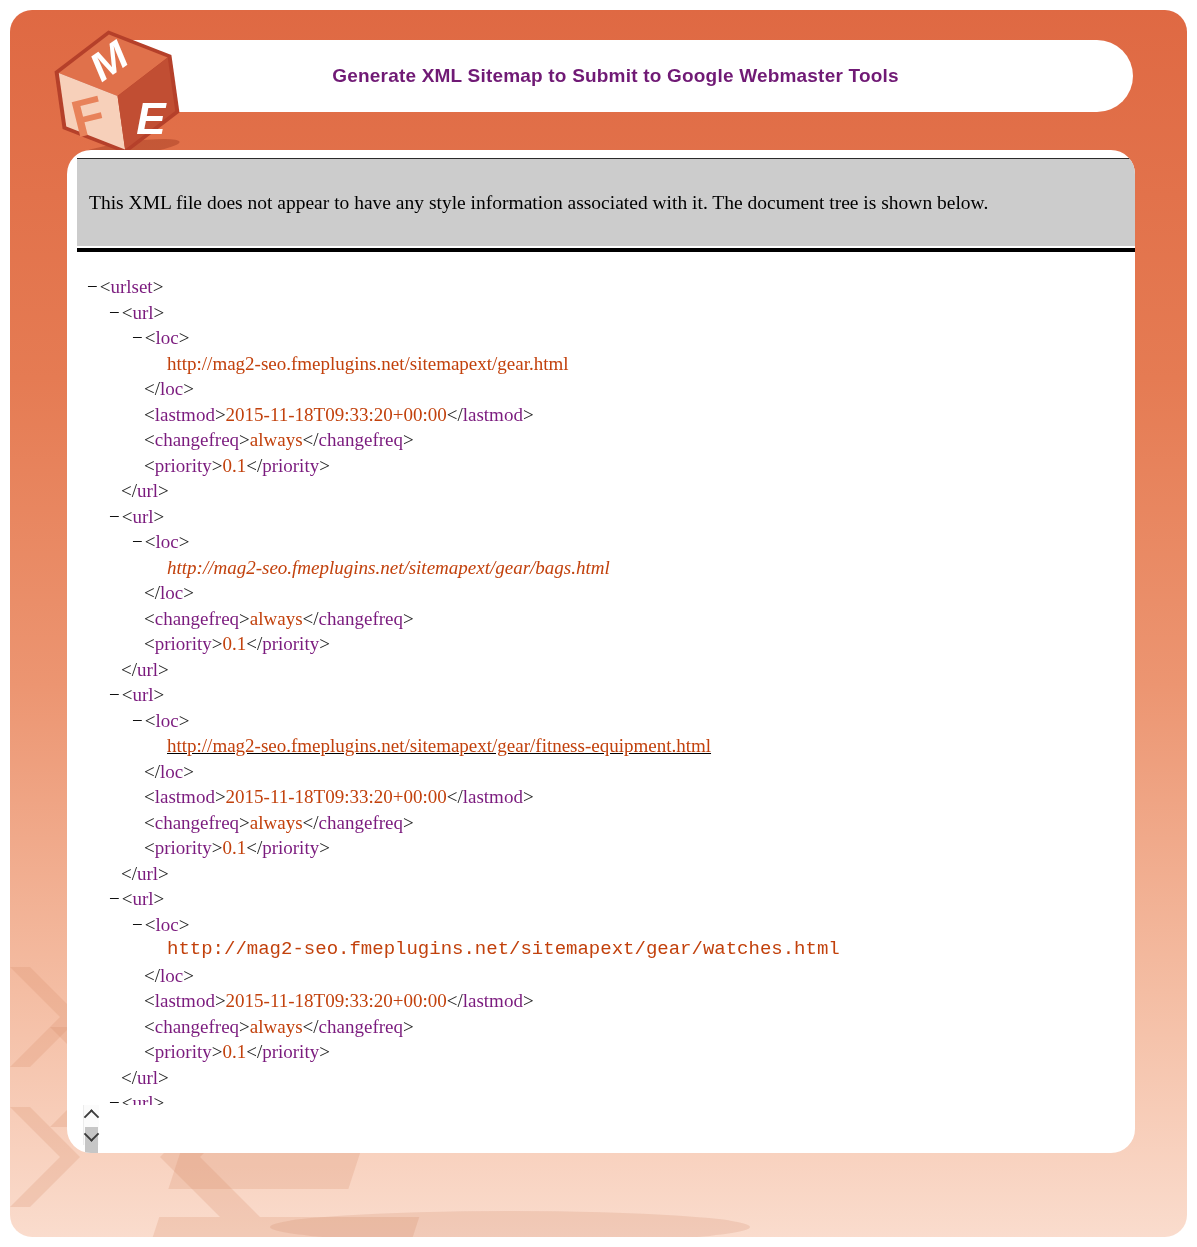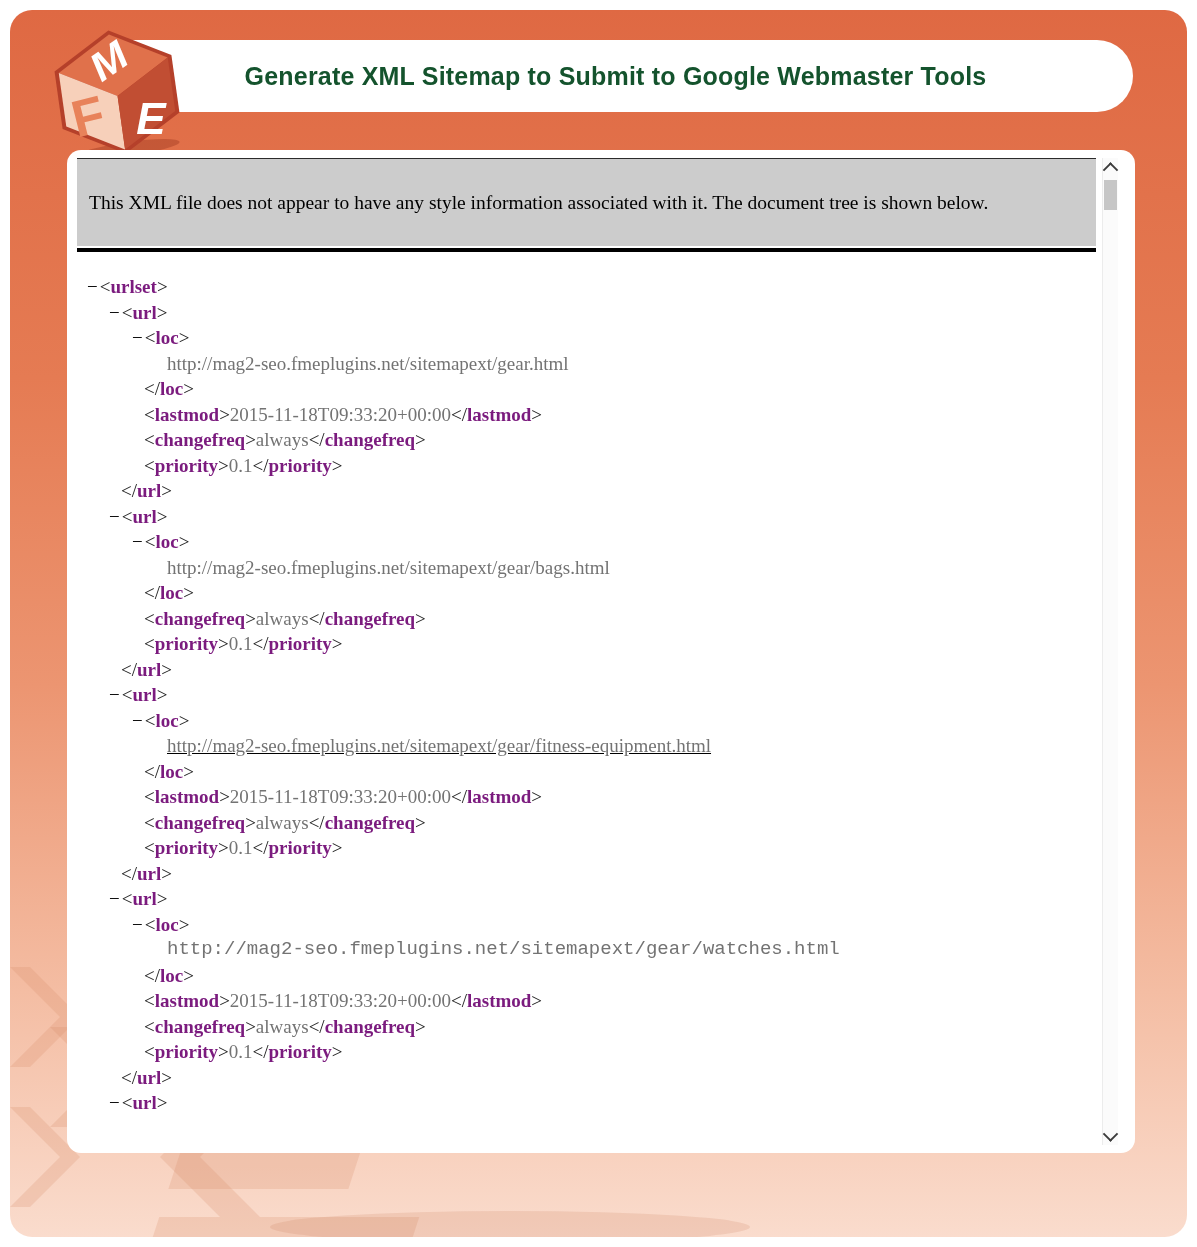--- a/index.html
+++ b/index.html
@@ -10,44 +10,44 @@
   .frame{position:absolute;left:10px;top:10px;width:1177px;height:1227px;
          border-radius:22px;overflow:hidden;
          background:linear-gradient(180deg,#df6943 0%,#e57b53 30%,#ec9571 55%,#f4bda3 80%,#fadccd 100%);}
 
   
   .watermark{position:absolute;left:0;bottom:0;pointer-events:none;}
 
   
   .banner{position:absolute;left:88px;top:30px;width:1035px;height:72px;
           background:#ffffff;border-radius:40px;display:flex;align-items:center;justify-content:center;}
-  .banner-title{color:#14532d;font-size:25px;font-weight:bold;letter-spacing:.2px;}
+  .banner-title{color:#701a75;font-size:19px;font-weight:bold;letter-spacing:.2px;}
 
   
   .logo{position:absolute;left:42px;top:16px;width:130px;height:132px;}
 
   
   .content-box{position:absolute;left:57px;top:140px;width:1068px;height:1003px;
-               background:#ffffff;border-radius:14px;display:flex;flex-direction:row;
+               background:#ffffff;border-radius:24px;display:flex;flex-direction:column;
                padding:8px 0 8px 10px;box-sizing:border-box;overflow:hidden;}
   .main-col{flex:1;display:flex;flex-direction:column;overflow:hidden;}
 
   .notice{background:#cccccc;border-top:1px solid #2b2b2b;
           height:88px;display:flex;align-items:center;box-sizing:border-box;
           font-family:"Liberation Serif","DejaVu Serif",serif;font-size:19.5px;color:#000;
           padding:0 12px;}
   .notice-rule{height:4px;background:#000;margin-top:2px;}
 
   .xml-viewport{flex:1;overflow:hidden;padding-top:22px;
                 font-family:"Liberation Serif","DejaVu Serif",serif;font-size:19px;line-height:25.5px;color:#000;}
   .x-line{white-space:pre;}
   .min{color:#000;cursor:pointer;padding-right:2px;}
   .br{color:#222;}
-  .tag{color:#7b1b7e;font-weight:bold;}
-  .val{color:#737373;}
+  .tag{color:#7b1b7e;font-weight:normal;}
+  .val{color:#c2410c;}
 
   
   .sb-col{width:15px;margin-left:6px;margin-right:17px;display:flex;flex-direction:column;
           background:#fbfbfb;border-left:1px solid #ececec;}
   .sb-btn{height:20px;display:flex;align-items:center;justify-content:center;background:#fbfbfb;}
   .sb-track{flex:1;position:relative;}
   .sb-thumb{position:absolute;left:1px;right:1px;top:2px;height:30px;background:#c6c6c6;}
   .chev{width:9px;height:9px;border:solid #3c3c3c;border-width:2px 2px 0 0;display:inline-block;}
   .chev.up{transform:rotate(-45deg) translate(-1px,1px);}
   .chev.down{transform:rotate(135deg) translate(-1px,1px);}
@@ -98,21 +98,21 @@
           <div class="x-line" style="padding-left: 32px;"><span class="min">−</span><span class="br">&lt;</span><span class="tag">url</span><span class="br">&gt;</span></div>
           <div class="x-line" style="padding-left: 55px;"><span class="min">−</span><span class="br">&lt;</span><span class="tag">loc</span><span class="br">&gt;</span></div>
           <div class="x-line" style="padding-left: 90px;"><span class="val">http://mag2-seo.fmeplugins.net/sitemapext/gear.html</span></div>
           <div class="x-line" style="padding-left: 67px;"><span class="br">&lt;/</span><span class="tag">loc</span><span class="br">&gt;</span></div>
           <div class="x-line" style="padding-left: 67px;"><span class="br">&lt;</span><span class="tag">lastmod</span><span class="br">&gt;</span><span class="val">2015-11-18T09:33:20+00:00</span><span class="br">&lt;/</span><span class="tag">lastmod</span><span class="br">&gt;</span></div>
           <div class="x-line" style="padding-left: 67px;"><span class="br">&lt;</span><span class="tag">changefreq</span><span class="br">&gt;</span><span class="val">always</span><span class="br">&lt;/</span><span class="tag">changefreq</span><span class="br">&gt;</span></div>
           <div class="x-line" style="padding-left: 67px;"><span class="br">&lt;</span><span class="tag">priority</span><span class="br">&gt;</span><span class="val">0.1</span><span class="br">&lt;/</span><span class="tag">priority</span><span class="br">&gt;</span></div>
           <div class="x-line" style="padding-left: 44px;"><span class="br">&lt;/</span><span class="tag">url</span><span class="br">&gt;</span></div>
           <div class="x-line" style="padding-left: 32px;"><span class="min">−</span><span class="br">&lt;</span><span class="tag">url</span><span class="br">&gt;</span></div>
           <div class="x-line" style="padding-left: 55px;"><span class="min">−</span><span class="br">&lt;</span><span class="tag">loc</span><span class="br">&gt;</span></div>
-          <div class="x-line" style="padding-left: 90px;"><span class="val">http://mag2-seo.fmeplugins.net/sitemapext/gear/bags.html</span></div>
+          <div class="x-line" style="padding-left: 90px; font-style: italic;"><span class="val">http://mag2-seo.fmeplugins.net/sitemapext/gear/bags.html</span></div>
           <div class="x-line" style="padding-left: 67px;"><span class="br">&lt;/</span><span class="tag">loc</span><span class="br">&gt;</span></div>
           <div class="x-line" style="padding-left: 67px;"><span class="br">&lt;</span><span class="tag">changefreq</span><span class="br">&gt;</span><span class="val">always</span><span class="br">&lt;/</span><span class="tag">changefreq</span><span class="br">&gt;</span></div>
           <div class="x-line" style="padding-left: 67px;"><span class="br">&lt;</span><span class="tag">priority</span><span class="br">&gt;</span><span class="val">0.1</span><span class="br">&lt;/</span><span class="tag">priority</span><span class="br">&gt;</span></div>
           <div class="x-line" style="padding-left: 44px;"><span class="br">&lt;/</span><span class="tag">url</span><span class="br">&gt;</span></div>
           <div class="x-line" style="padding-left: 32px;"><span class="min">−</span><span class="br">&lt;</span><span class="tag">url</span><span class="br">&gt;</span></div>
           <div class="x-line" style="padding-left: 55px;"><span class="min">−</span><span class="br">&lt;</span><span class="tag">loc</span><span class="br">&gt;</span></div>
           <div class="x-line" style="padding-left: 90px; text-decoration: underline;"><span class="val">http://mag2-seo.fmeplugins.net/sitemapext/gear/fitness-equipment.html</span></div>
           <div class="x-line" style="padding-left: 67px;"><span class="br">&lt;/</span><span class="tag">loc</span><span class="br">&gt;</span></div>
           <div class="x-line" style="padding-left: 67px;"><span class="br">&lt;</span><span class="tag">lastmod</span><span class="br">&gt;</span><span class="val">2015-11-18T09:33:20+00:00</span><span class="br">&lt;/</span><span class="tag">lastmod</span><span class="br">&gt;</span></div>
           <div class="x-line" style="padding-left: 67px;"><span class="br">&lt;</span><span class="tag">changefreq</span><span class="br">&gt;</span><span class="val">always</span><span class="br">&lt;/</span><span class="tag">changefreq</span><span class="br">&gt;</span></div>

